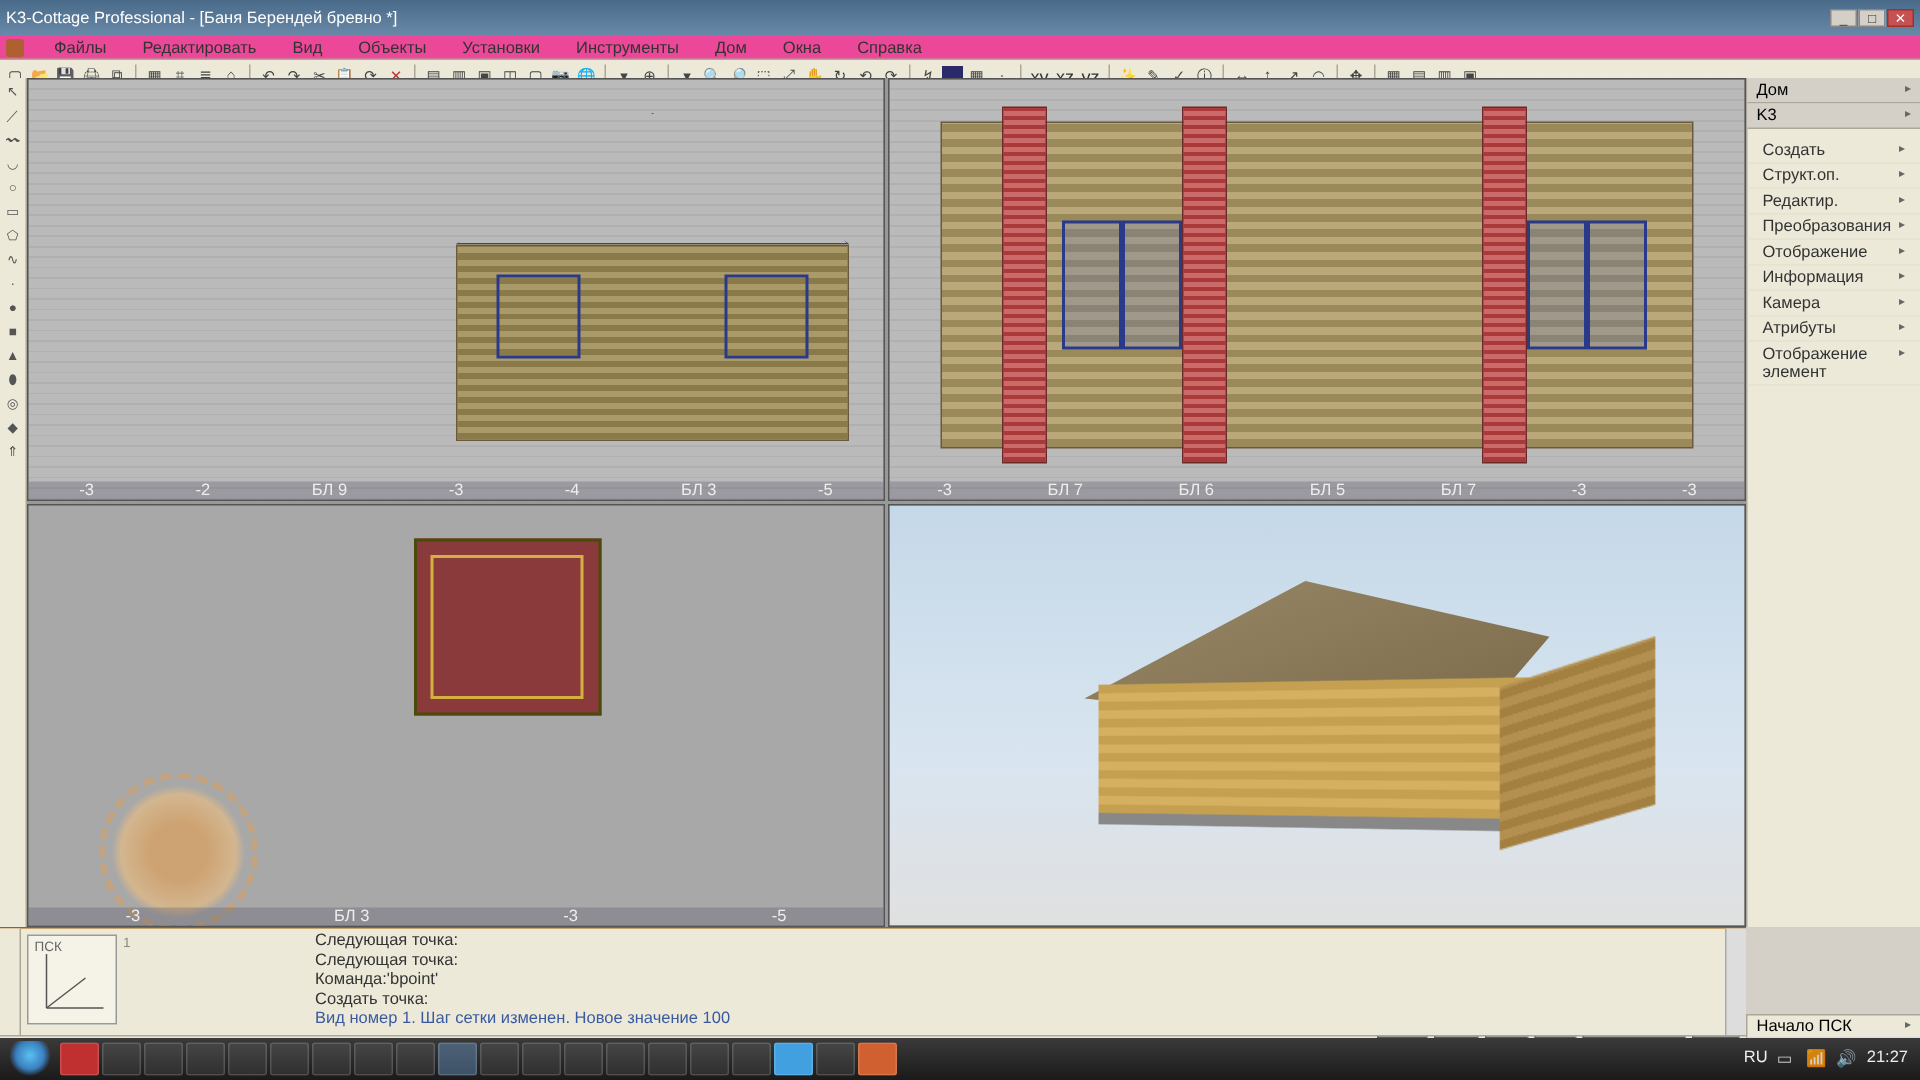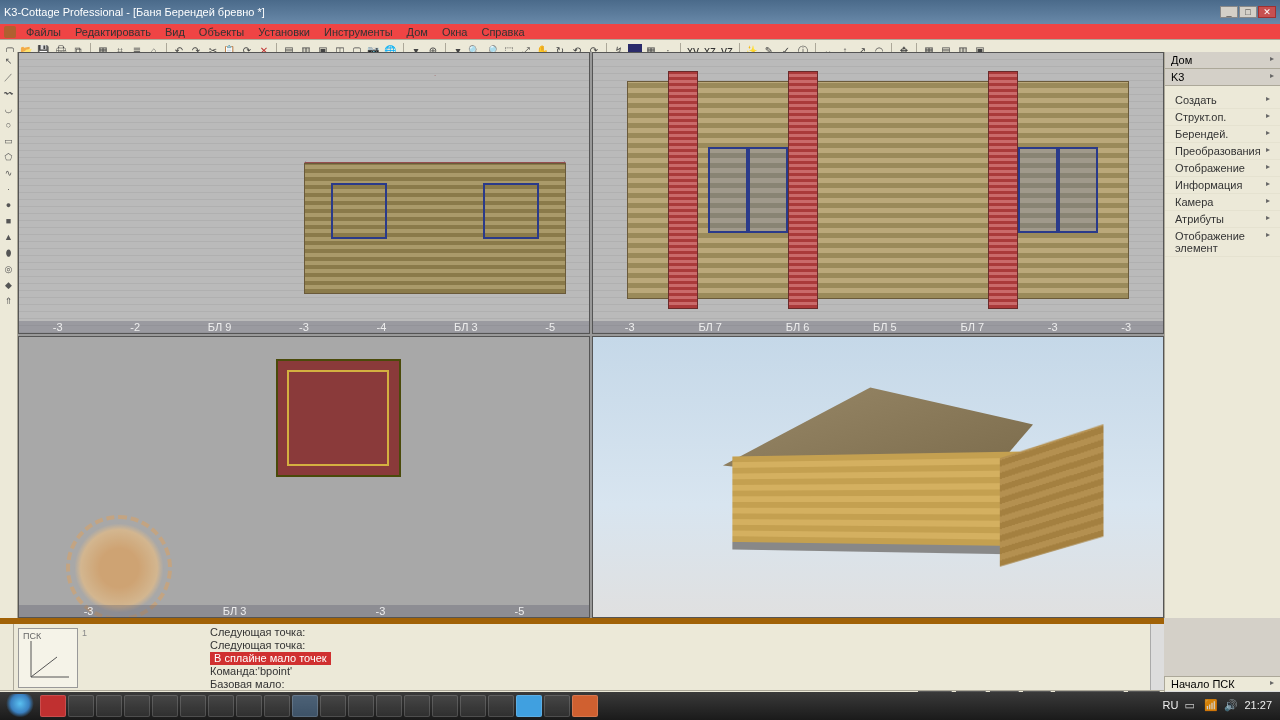--- a/index.html
+++ b/index.html
@@ -5,21 +5,21 @@
 * { margin: 0; padding: 0; box-sizing: border-box; font-family: Tahoma, sans-serif; font-size: 11px; }
 body { width: 1280px; height: 720px; background: #d4d0c8; overflow: hidden; position: relative; }
 
 
 .titlebar { height: 24px; background: linear-gradient(to bottom, #4a6a8a, #6989a9); color: #fff; display: flex; align-items: center; padding: 0 4px; font-size: 10px; }
 .titlebar .wincontrols { margin-left: auto; display: flex; gap: 1px; }
 .titlebar .wbtn { width: 18px; height: 12px; background: #d4d0c8; border: 1px solid #888; font-size: 9px; text-align: center; line-height: 10px; color: #333; }
 .titlebar .wbtn.close { background: #c75050; color: #fff; border-color: #a03030; }
 
 
-.menubar { height: 16px; background: #ef4444; border-bottom: 1px solid #aca899; display: flex; align-items: center; padding: 0 4px; gap: 2px; }
+.menubar { height: 16px; background: #ec4899; border-bottom: 1px solid #aca899; display: flex; align-items: center; padding: 0 4px; gap: 12px; }
 .menubar .mitem { padding: 1px 6px; font-size: 11px; color: #333; }
 .menubar .appicon { width: 12px; height: 12px; background: #b06030; border-radius: 2px; margin-right: 2px; }
 
 
 .toolbar { height: 22px; background: #ece9d8; border-bottom: 1px solid #aca899; display: flex; align-items: center; padding: 0 2px; gap: 1px; }
 .tbtn { width: 16px; height: 16px; border: 1px solid transparent; display: inline-flex; align-items: center; justify-content: center; font-size: 10px; color: #444; }
 .tsep { width: 1px; height: 16px; background: #aca899; margin: 0 3px; }
 .tlabel { font-size: 12px; padding: 0 2px; color: #333; }
 
 
@@ -56,21 +56,21 @@
 .house-3d { position: absolute; left: 16%; top: 18%; width: 68%; height: 70%; }
 .house-3d .roof3d { width: 100%; height: 42%; background: linear-gradient(160deg, #9a8a6a, #7a6a4a); clip-path: polygon(10% 95%, 48% 0, 90% 45%, 80% 100%, 20% 100%); }
 .house-3d .walls3d { width: 80%; height: 50%; margin: -4% auto 0; background: repeating-linear-gradient(0deg, #c4a050 0, #c4a050 6px, #d4b060 6px, #d4b060 12px); border-bottom: 8px solid #888; transform: perspective(400px) rotateY(-8deg); position: relative; }
 .house-3d .walls3d::after { content:''; position:absolute; right:-18%; top:-10%; width:30%; height:115%; background: repeating-linear-gradient(0deg, #a48040 0, #a48040 6px, #b49050 6px, #b49050 12px); transform: skewY(-18deg); }
 
 
 .watermark { position: absolute; left: 55px; bottom: 4px; width: 90px; height: 90px; border-radius: 50%; background: radial-gradient(circle, #e8a050 30%, #f0c080 60%, transparent 70%); opacity: 0.6; }
 .watermark::before { content:''; position:absolute; inset:-8px; border-radius:50%; border: 4px dashed #e8a050; opacity:0.7; }
 
 
-.bpanel { position: absolute; left: 0; right: 116px; bottom: 30px; height: 72px; background: #ece9d8; border-top: 6px solid #a16207; display: flex; }
+.bpanel { position: absolute; left: 0; right: 116px; bottom: 30px; height: 72px; background: #ece9d8; border-top: 1px solid #a16207; display: flex; }
 .bpanel .axes { width: 60px; height: 60px; margin: 4px; border: 1px solid #999; background: #f5f3e8; position: relative; }
 .bpanel .axes .lbl { position: absolute; top: 2px; left: 4px; font-size: 9px; color: #666; }
 .bpanel .console { flex: 1; padding: 2px 6px; font-size: 11px; color: #333; overflow: hidden; }
 .bpanel .console .ln { line-height: 13px; white-space: nowrap; }
 .bpanel .console .ln.err { background: #d03030; color: #fff; display: inline-block; padding: 0 4px; }
 .bpanel .scroll { width: 14px; background: #ddd; border-left: 1px solid #aaa; }
 
 
 .statusrow { position: absolute; left: 0; right: 116px; bottom: 16px; height: 14px; background: #ece9d8; border-top: 1px solid #aca899; display: flex; align-items: center; font-size: 10px; color: #555; padding: 0 4px; gap: 10px; }
 .statusrow .coord { color: #6a5aa0; }
@@ -277,21 +277,21 @@
     <div style="height:6px"></div>
     <div class="item">
         <span>Создать</span>
         <span class="arrow">▸</span>
       </div>
     <div class="item">
         <span>Структ.оп.</span>
         <span class="arrow">▸</span>
       </div>
     <div class="item">
-        <span>Берендей.</span>
+        <span>Редактир.</span>
         <span class="arrow">▸</span>
       </div>
     <div class="item">
         <span>Преобразования</span>
         <span class="arrow">▸</span>
       </div>
     <div class="item">
         <span>Отображение</span>
         <span class="arrow">▸</span>
       </div>
@@ -323,23 +323,22 @@
         <line x1="12" y1="48" x2="12" y2="12" stroke="#555"></line>
         <line x1="12" y1="48" x2="50" y2="48" stroke="#555"></line>
         <line x1="12" y1="48" x2="38" y2="28" stroke="#555"></line>
       </svg>
     </div>
     <div style="font-size:9px;color:#888;padding-top:4px">1</div>
   </div>
   <div class="console">
     <div class="ln">Следующая точка:</div>
     <div class="ln">Следующая точка:</div>
-    <div><span class="ln err">В сплайне мало точек</span></div>
     <div class="ln">Команда:'bpoint'</div>
-    <div class="ln">Базовая мало:</div>
+    <div class="ln">Создать точка:</div>
     <div class="ln" style="color:#3a5aa0">Вид номер 1. Шаг сетки изменен. Новое значение 100</div>
   </div>
   <div class="scroll"></div>
 </div>
 
 <div class="statusrow">
   <span class="coord">ПСК X= -2000    Y= -7882    Z= -1000</span>
   <div class="rvals">
     <span class="box">0.0с</span>
     <span class="box">1:1</span>

